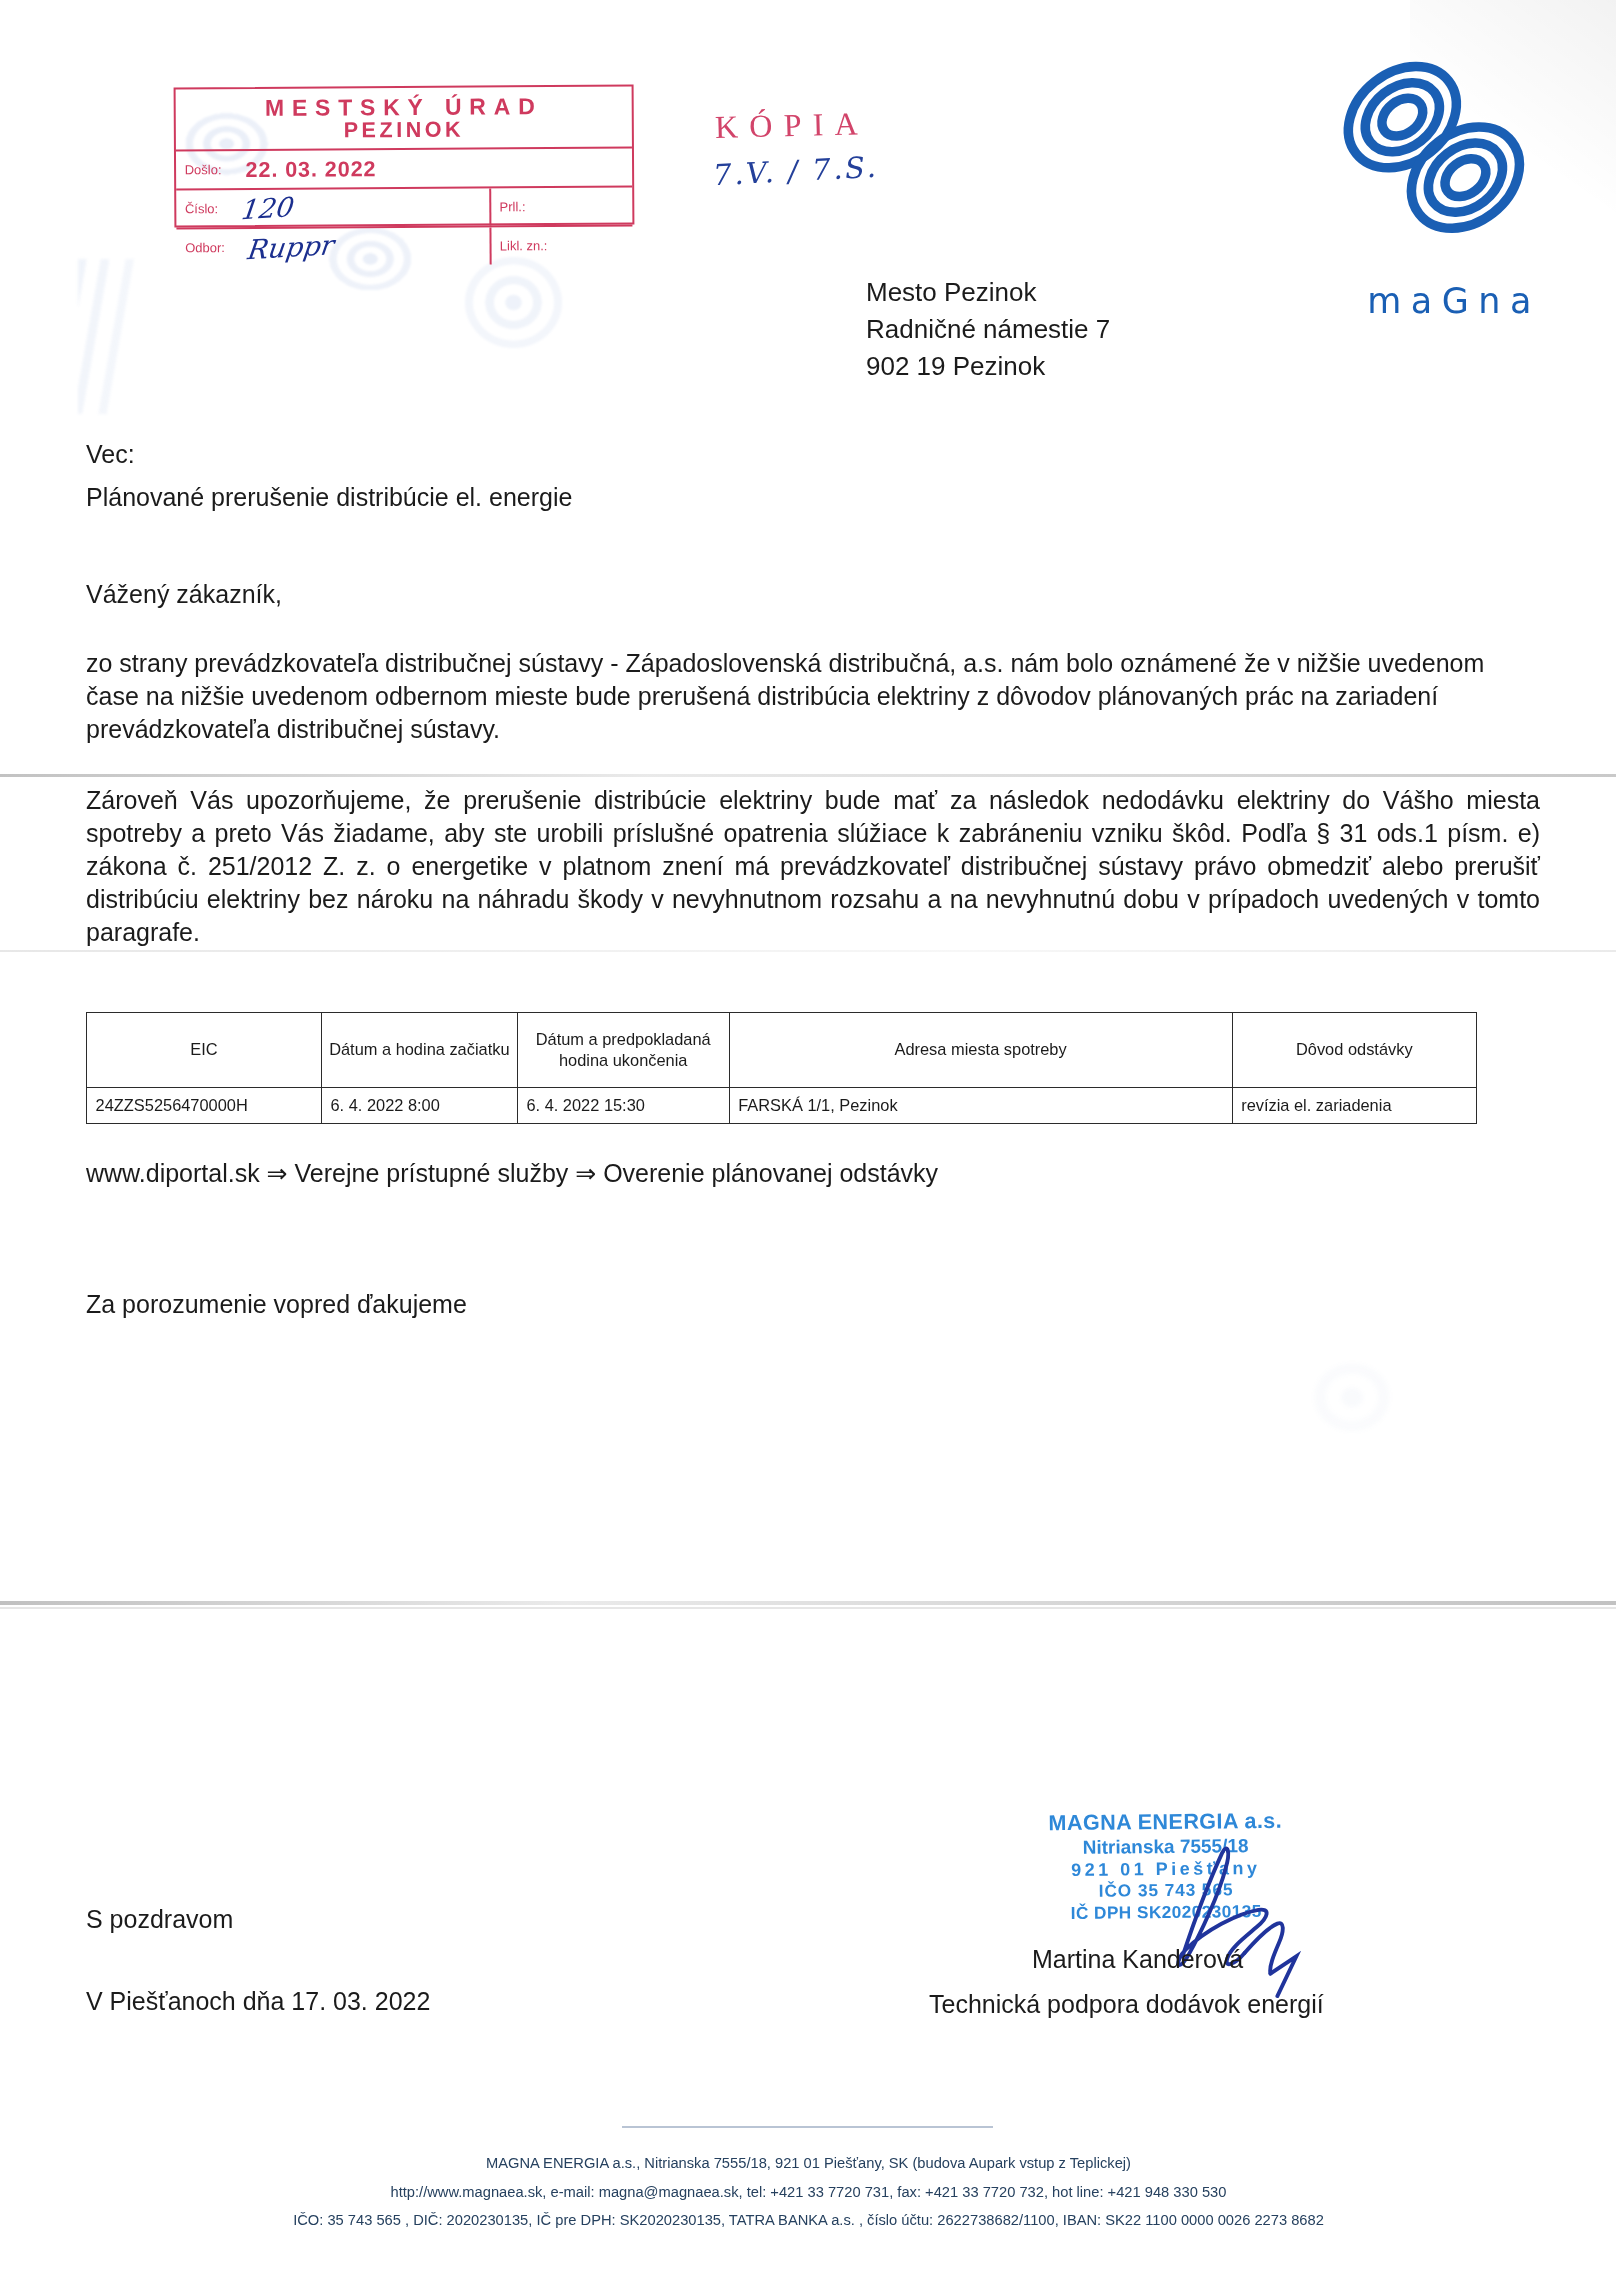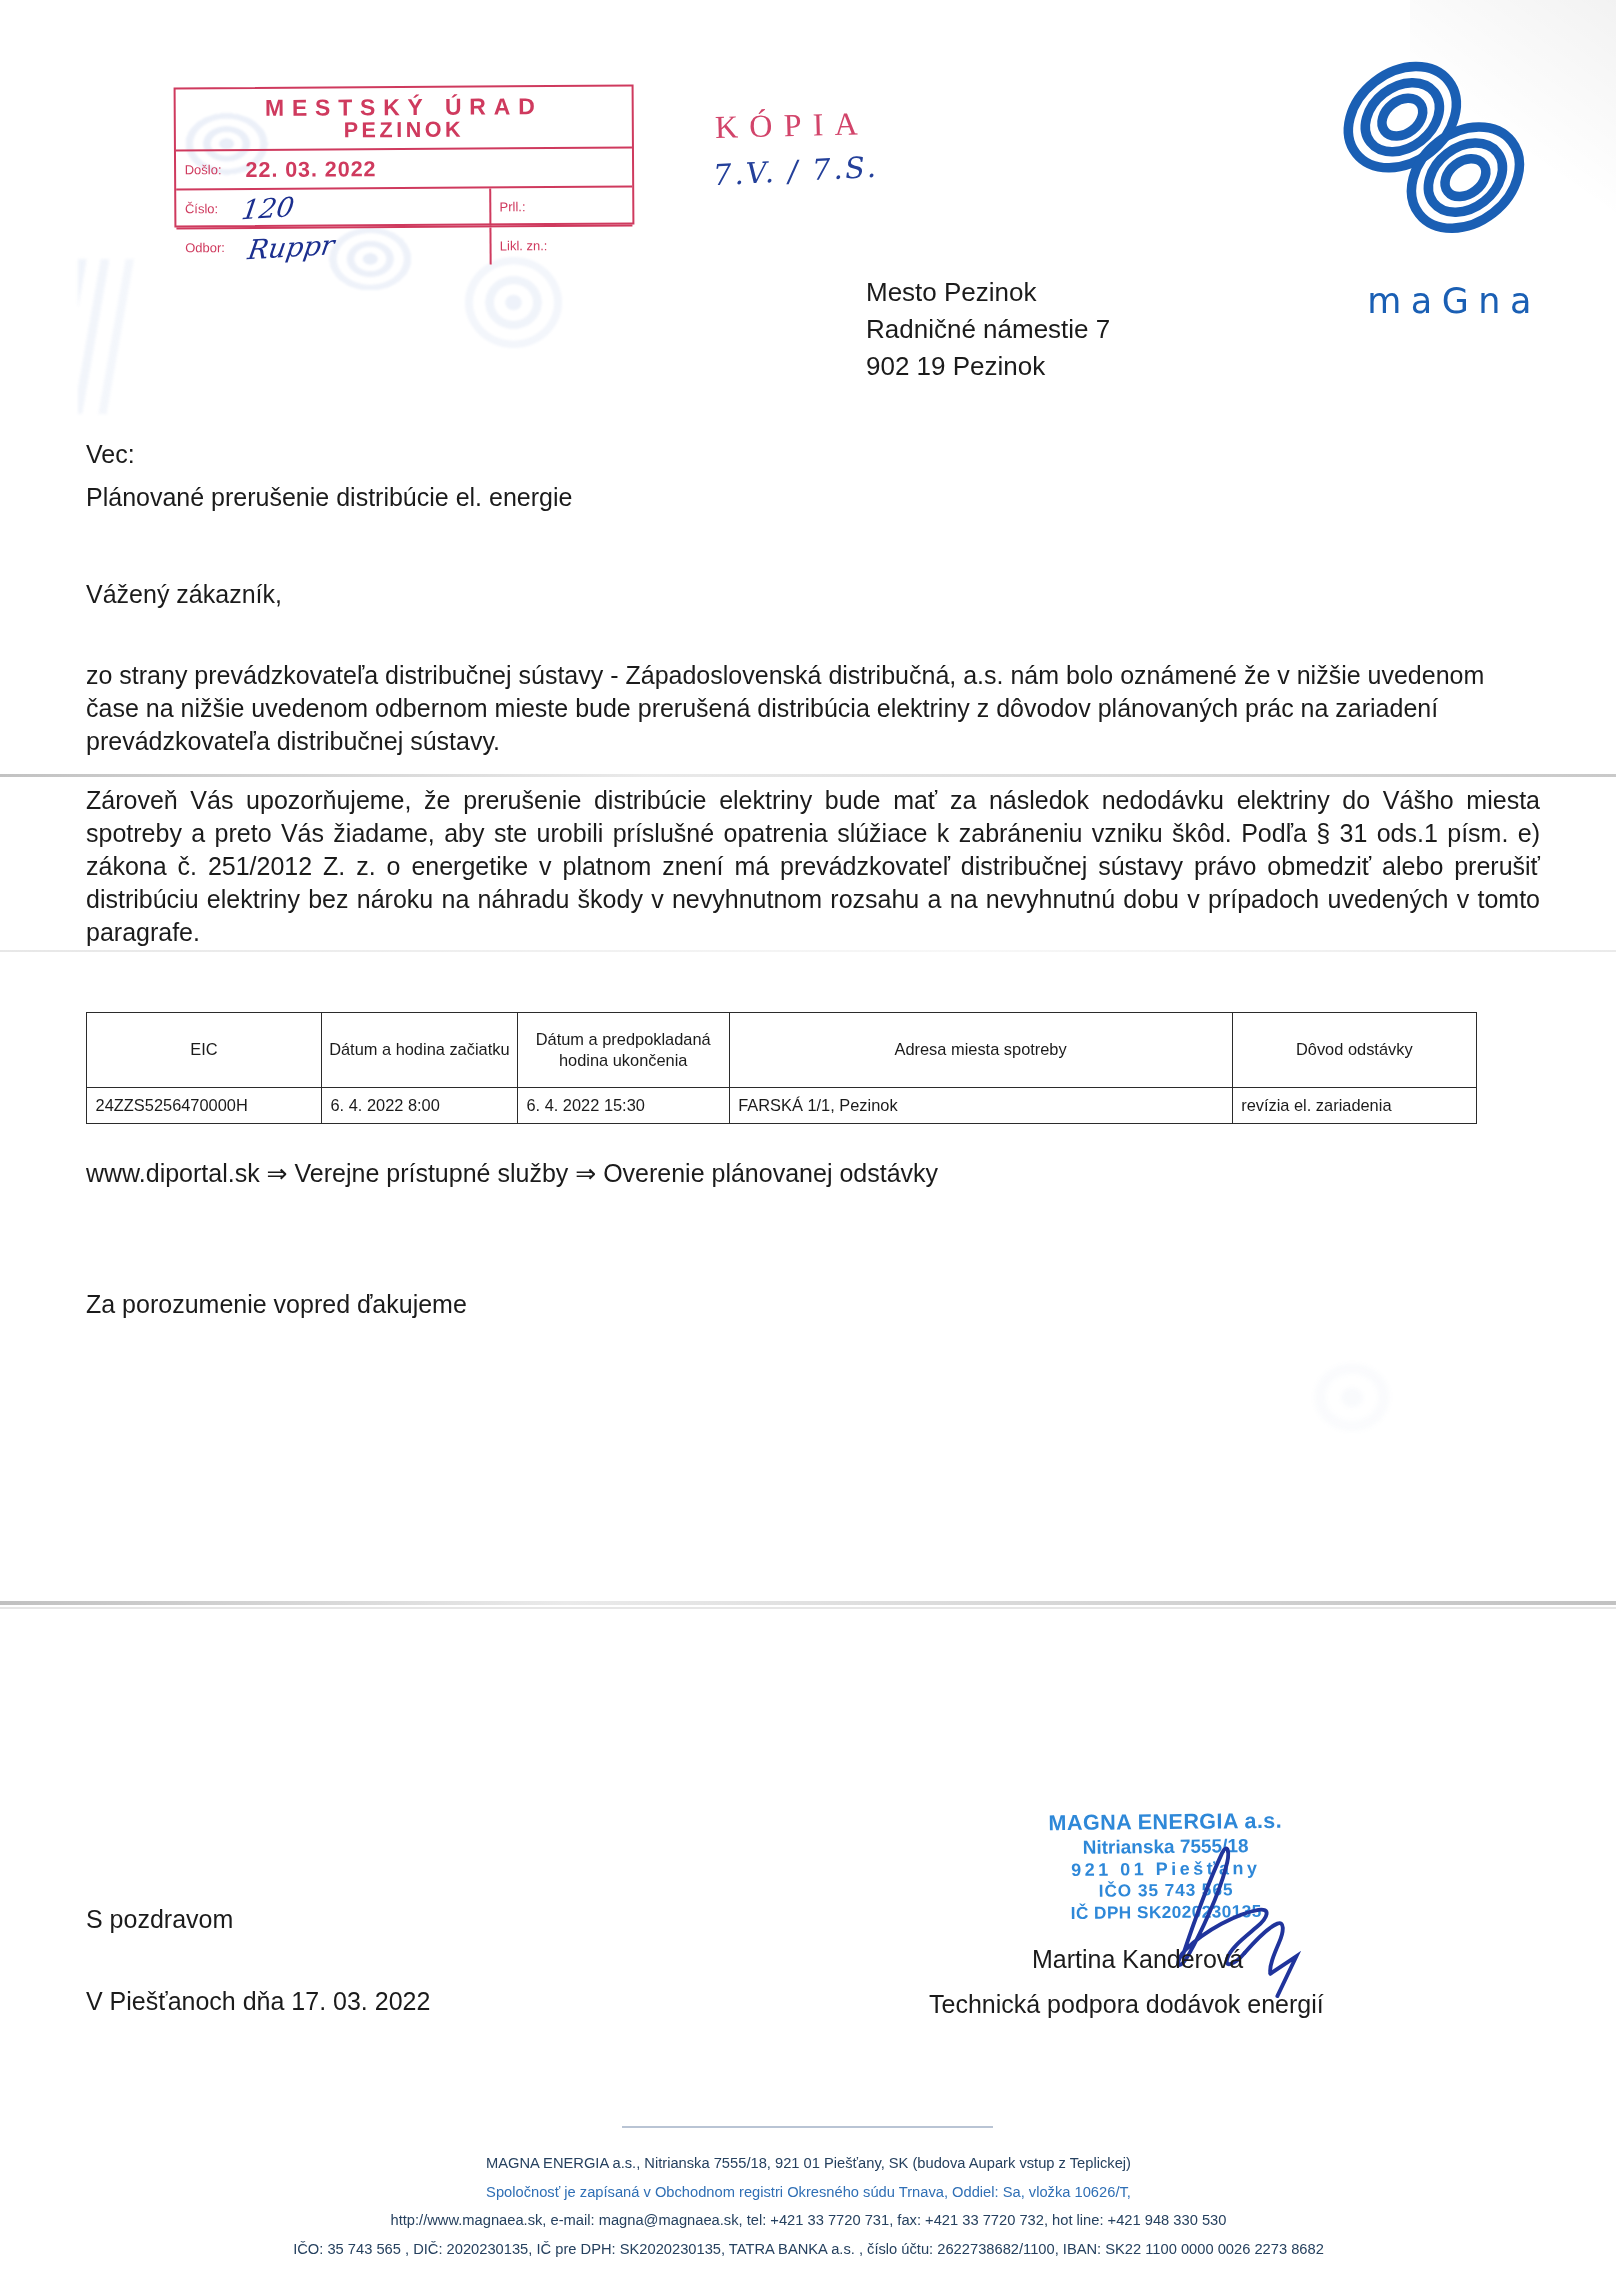--- a/index.html
+++ b/index.html
@@ -169,21 +169,21 @@
     position: absolute; left: 86px; top: 580px;
     font-size: 25px;
   }
   .para {
     position: absolute;
     left: 86px;
     width: 1454px;
     font-size: 25px;
     line-height: 1.32;
   }
-  .p1 { top: 647px; margin-top: 12px; }
+  .p1 { top: 647px; }
   .p2 { top: 784px; text-align: justify; }
   .p3 { top: 1157px; text-align: justify; }
   .p3 .nojustify { text-align: left; display: block; }
   .thanks {
     position: absolute; left: 86px; top: 1290px;
     font-size: 25px;
   }
 
   
   .tbl {
@@ -405,19 +405,18 @@
       </g>
     </svg>
   </div>
 
   <div class="signer-name">Martina Kanderová</div>
   <div class="signer-role">Technická podpora dodávok energií</div>
 
   <div class="footer-rule"></div>
   <div class="footer">
     <div>MAGNA ENERGIA a.s., Nitrianska 7555/18, 921 01 Piešťany, SK (budova Aupark vstup z Teplickej)</div>
-    <div class="blue">Spoločnosť je zapísaná v Obchodnom registri Okresného súdu Trnava, Oddiel: Sa, vložka 10626/T,</div>
     <div>http://www.magnaea.sk, e-mail: magna@magnaea.sk, tel: +421 33 7720 731, fax: +421 33 7720 732, hot line: +421 948 330 530</div>
     <div>IČO: 35 743 565 , DIČ: 2020230135, IČ pre DPH: SK2020230135, TATRA BANKA a.s. , číslo účtu: 2622738682/1100, IBAN: SK22 1100 0000 0026 2273 8682</div>
   </div>
 
 </div>
 
 
 </body></html>

